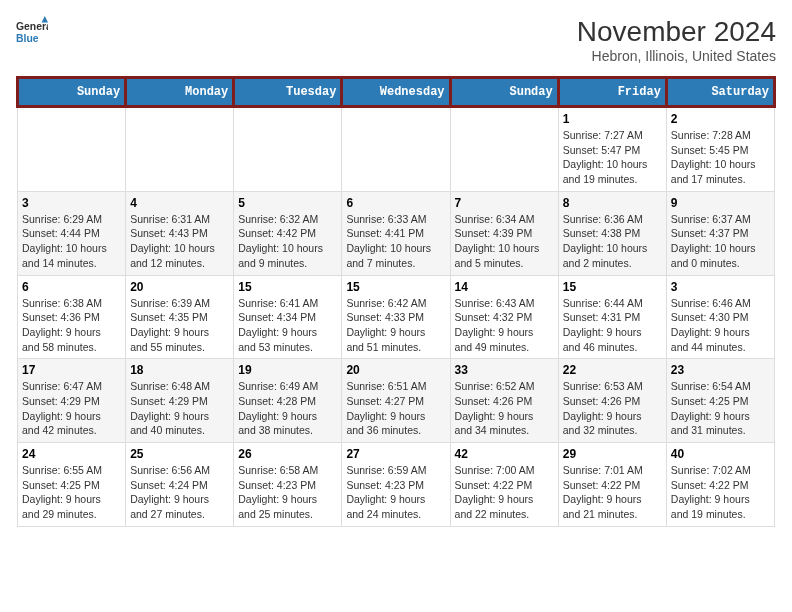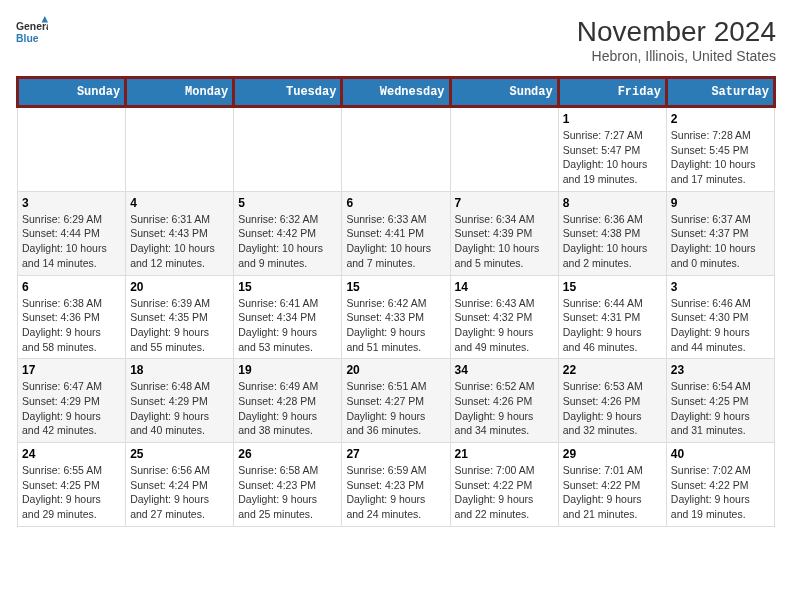--- a/index.html
+++ b/index.html
@@ -199,21 +199,21 @@
         </td>
         <td>
           <div class="day-number">19</div>
           <div class="day-info">Sunrise: 6:49 AM<br>Sunset: 4:28 PM<br>Daylight: 9 hours and 38 minutes.</div>
         </td>
         <td>
           <div class="day-number">20</div>
           <div class="day-info">Sunrise: 6:51 AM<br>Sunset: 4:27 PM<br>Daylight: 9 hours and 36 minutes.</div>
         </td>
         <td>
-          <div class="day-number">34</div>
+          <div class="day-number">33</div>
           <div class="day-info">Sunrise: 6:52 AM<br>Sunset: 4:26 PM<br>Daylight: 9 hours and 34 minutes.</div>
         </td>
         <td>
           <div class="day-number">22</div>
           <div class="day-info">Sunrise: 6:53 AM<br>Sunset: 4:26 PM<br>Daylight: 9 hours and 32 minutes.</div>
         </td>
         <td>
           <div class="day-number">23</div>
           <div class="day-info">Sunrise: 6:54 AM<br>Sunset: 4:25 PM<br>Daylight: 9 hours and 31 minutes.</div>
         </td>
@@ -229,21 +229,21 @@
         </td>
         <td>
           <div class="day-number">26</div>
           <div class="day-info">Sunrise: 6:58 AM<br>Sunset: 4:23 PM<br>Daylight: 9 hours and 25 minutes.</div>
         </td>
         <td>
           <div class="day-number">27</div>
           <div class="day-info">Sunrise: 6:59 AM<br>Sunset: 4:23 PM<br>Daylight: 9 hours and 24 minutes.</div>
         </td>
         <td>
-          <div class="day-number">21</div>
+          <div class="day-number">42</div>
           <div class="day-info">Sunrise: 7:00 AM<br>Sunset: 4:22 PM<br>Daylight: 9 hours and 22 minutes.</div>
         </td>
         <td>
           <div class="day-number">29</div>
           <div class="day-info">Sunrise: 7:01 AM<br>Sunset: 4:22 PM<br>Daylight: 9 hours and 21 minutes.</div>
         </td>
         <td>
           <div class="day-number">40</div>
           <div class="day-info">Sunrise: 7:02 AM<br>Sunset: 4:22 PM<br>Daylight: 9 hours and 19 minutes.</div>
         </td>

